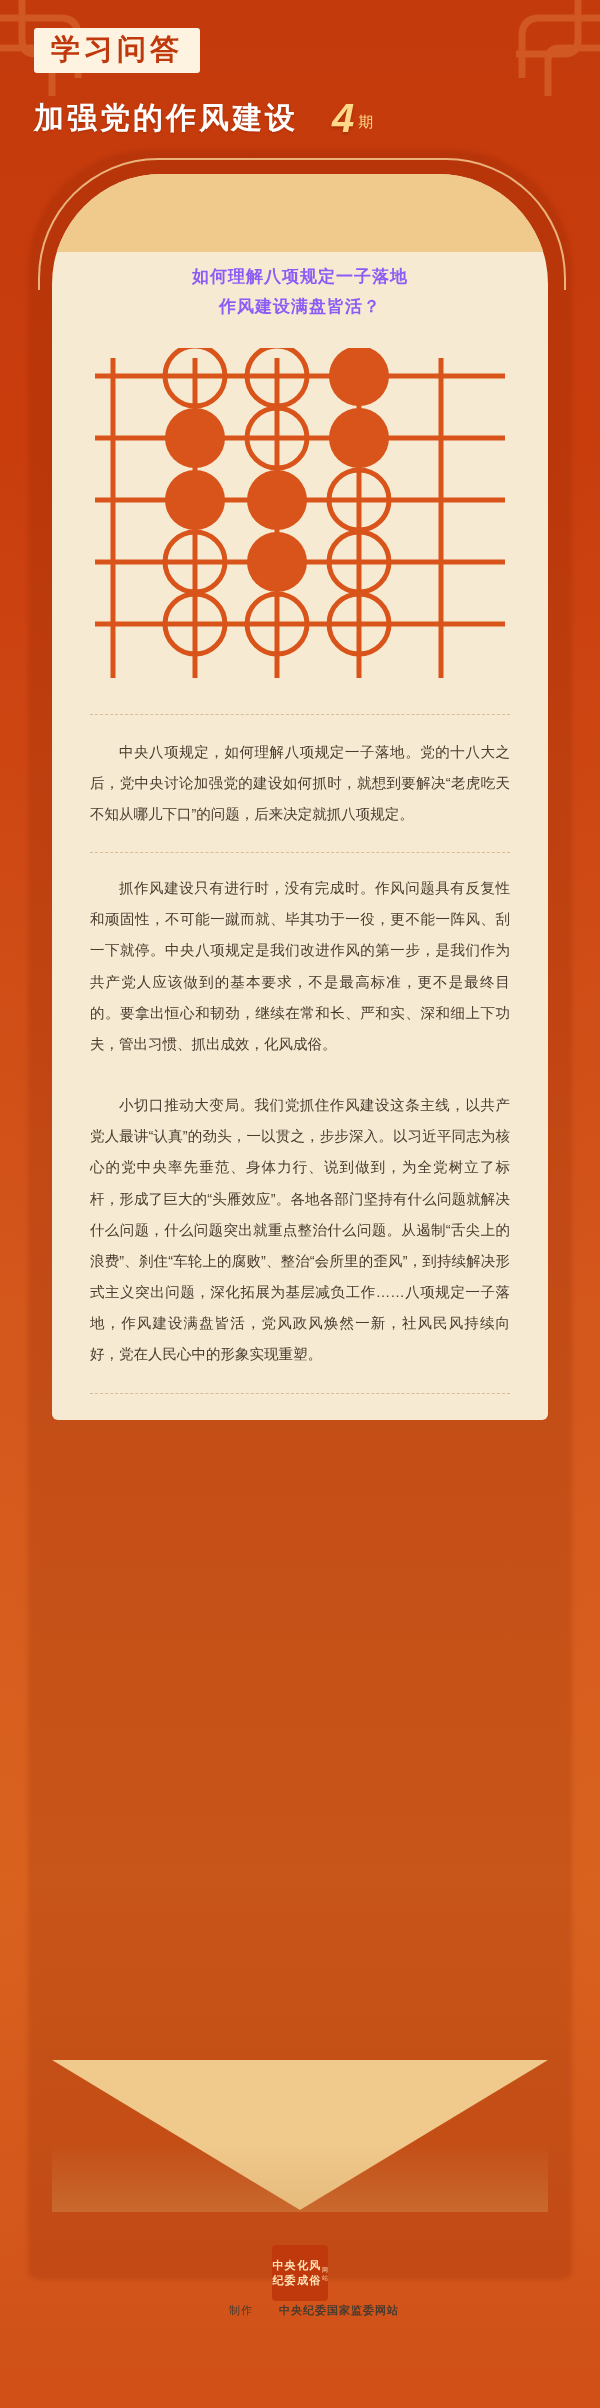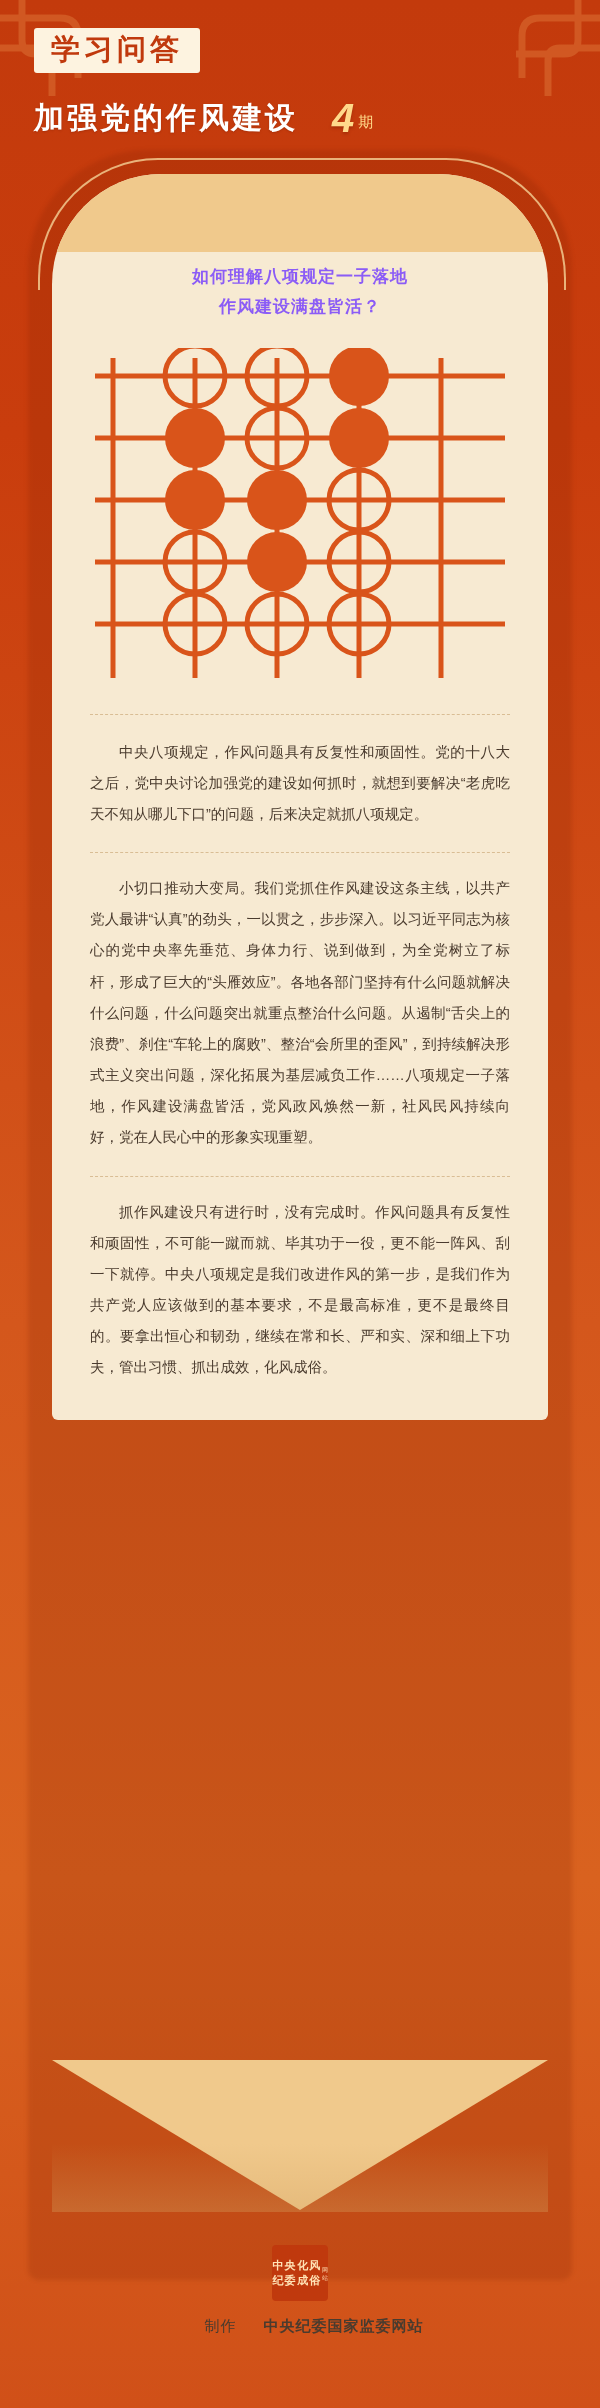--- a/index.html
+++ b/index.html
@@ -221,23 +221,23 @@
     letter-spacing: 1px;
   }
   .emblem .sub {
     font-size: 6px;
     font-weight: normal;
     letter-spacing: 0;
     margin-top: 2px;
     opacity: .9;
   }
   .credit {
-    margin-top: 16px;
+    margin-top: 2px;
     color: #4a3b2e;
-    font-size: 15px;
+    font-size: 11px;
     letter-spacing: 1px;
     padding-left: 28px;
   }
   .credit .maker { margin-right: 22px; }
   .credit .org { font-weight: bold; }
 </style>
 </head>
 <body>
 
 <div class="page">
@@ -312,23 +312,23 @@
           <circle cx="274" cy="214" r="30" fill="none" stroke="#d9541a" stroke-width="5"></circle>
 
           <circle cx="110" cy="276" r="30" fill="none" stroke="#d9541a" stroke-width="5"></circle>
           <circle cx="192" cy="276" r="30" fill="none" stroke="#d9541a" stroke-width="5"></circle>
           <circle cx="274" cy="276" r="30" fill="none" stroke="#d9541a" stroke-width="5"></circle>
         </g>
       </svg>
     </div>
 
     <div class="body">
-      <p class="para first">中央八项规定，作风问题具有反复性和顽固性。党的十八大之后，党中央讨论加强党的建设如何抓时，就想到要解决“老虎吃天不知从哪儿下口”的问题，后来决定就抓八项规定。</p>
+      <p class="para first">中央八项规定，如何理解八项规定一子落地。党的十八大之后，党中央讨论加强党的建设如何抓时，就想到要解决“老虎吃天不知从哪儿下口”的问题，后来决定就抓八项规定。</p>
+      <p class="para last">抓作风建设只有进行时，没有完成时。作风问题具有反复性和顽固性，不可能一蹴而就、毕其功于一役，更不能一阵风、刮一下就停。中央八项规定是我们改进作风的第一步，是我们作为共产党人应该做到的基本要求，不是最高标准，更不是最终目的。要拿出恒心和韧劲，继续在常和长、严和实、深和细上下功夫，管出习惯、抓出成效，化风成俗。</p>
       <p class="para">小切口推动大变局。我们党抓住作风建设这条主线，以共产党人最讲“认真”的劲头，一以贯之，步步深入。以习近平同志为核心的党中央率先垂范、身体力行、说到做到，为全党树立了标杆，形成了巨大的“头雁效应”。各地各部门坚持有什么问题就解决什么问题，什么问题突出就重点整治什么问题。从遏制“舌尖上的浪费”、刹住“车轮上的腐败”、整治“会所里的歪风”，到持续解决形式主义突出问题，深化拓展为基层减负工作……八项规定一子落地，作风建设满盘皆活，党风政风焕然一新，社风民风持续向好，党在人民心中的形象实现重塑。</p>
-      <p class="para last">抓作风建设只有进行时，没有完成时。作风问题具有反复性和顽固性，不可能一蹴而就、毕其功于一役，更不能一阵风、刮一下就停。中央八项规定是我们改进作风的第一步，是我们作为共产党人应该做到的基本要求，不是最高标准，更不是最终目的。要拿出恒心和韧劲，继续在常和长、严和实、深和细上下功夫，管出习惯、抓出成效，化风成俗。</p>
     </div>
 
     <div style="height:26px"></div>
   </div>
 
   <div class="envelope" style="top:2060px;">
     <div class="envelope-body"></div>
     <div class="flap"></div>
     <div class="flap-shade"></div>
   </div>

